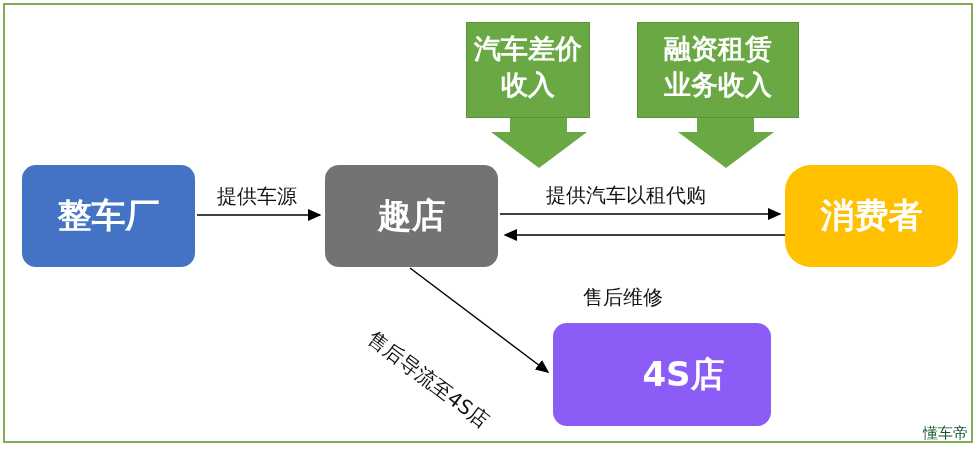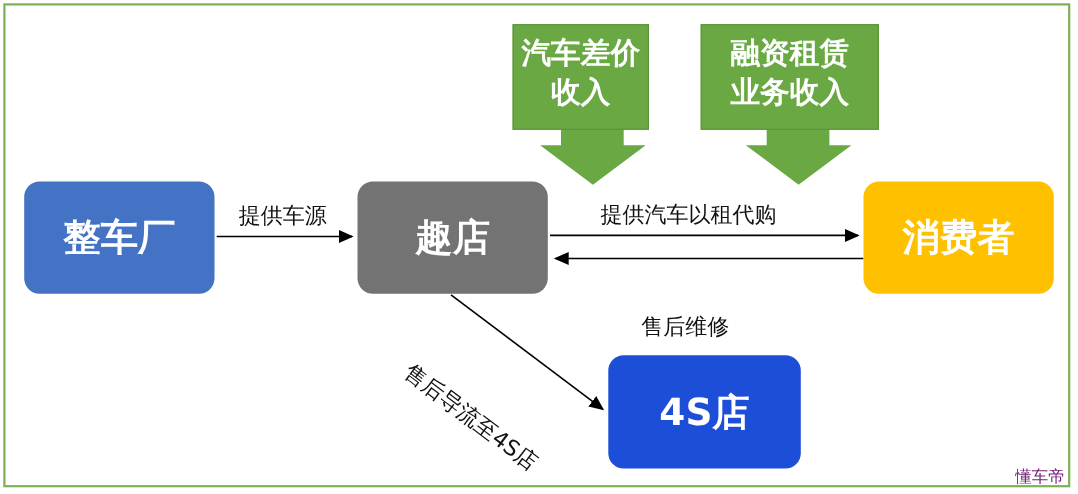--- a/index.html
+++ b/index.html
@@ -1,21 +1,21 @@
 <!DOCTYPE html>
 <html><head>
 <meta charset="utf-8">
 <style>
   html,body{margin:0;padding:0;background:#fff;}
   body{width:980px;height:449px;position:relative;overflow:hidden;font-family:"DejaVu Sans",sans-serif;}
   .frame{position:absolute;left:3px;top:3px;width:970px;height:440px;border:2px solid #7fae55;box-sizing:border-box;}
   .box{position:absolute;border-radius:14px;color:#fff;font-weight:bold;font-size:34px;display:flex;align-items:center;justify-content:center;}
   .lbl{position:absolute;font-size:20px;color:#111;white-space:nowrap;}
   .green{position:absolute;background:#6aa843;border:1px solid #5a9136;color:#fff;font-weight:bold;font-size:27px;line-height:36px;text-align:center;box-sizing:border-box;padding-top:8px;}
-  .wm{position:absolute;right:12px;bottom:6px;font-size:15px;color:#701a75;}
+  .wm{position:absolute;right:12px;bottom:6px;font-size:15px;color:#14532d;}
 </style>
 </head>
 <body>
 
 <div class="frame"></div>
 
 <svg width="980" height="449" style="position:absolute;left:0;top:0">
   <defs>
     <marker id="ah" markerWidth="10" markerHeight="10" refX="8" refY="5" orient="auto">
       <path d="M0,1 L9,5 L0,9 z" fill="#000"></path>
@@ -34,21 +34,21 @@
   <div>汽车差价</div>
   <div>收入</div>
 </div>
 <div class="green" style="left:637px;top:22px;width:162px;height:96px;">
   <div>融资租赁</div>
   <div>业务收入</div>
 </div>
 
 <div class="box" style="left:22px;top:165px;width:173px;height:102px;background:#4472c4;">整车厂</div>
 <div class="box" style="left:325px;top:165px;width:173px;height:102px;background:#737373;">趣店</div>
-<div class="box" style="left:785px;top:165px;width:173px;height:102px;background:#ffc000;">消费者</div>
-<div class="box" style="left:553px;top:323px;width:175px;height:103px;background:#1d4ed8;">4S店</div>
+<div class="box" style="left:785px;top:165px;width:173px;height:102px;background:#ffc000;border-radius:26px;">消费者</div>
+<div class="box" style="left:553px;top:323px;width:175px;height:103px;background:#8b5cf6;padding-left:43px;">4S店</div>
 
 <div class="lbl" style="left:193px;top:183px;margin-left:24px;">提供车源</div>
 <div class="lbl" style="left:546px;top:182px;">提供汽车以租代购</div>
 <div class="lbl" style="left:583px;top:244px;margin-top:40px;">售后维修</div>
 <div class="lbl" style="left:378px;top:325px;transform:rotate(37deg);transform-origin:left top;">售后导流至4S店</div>
 
 <div class="wm">懂车帝</div>
 
 </body></html>

